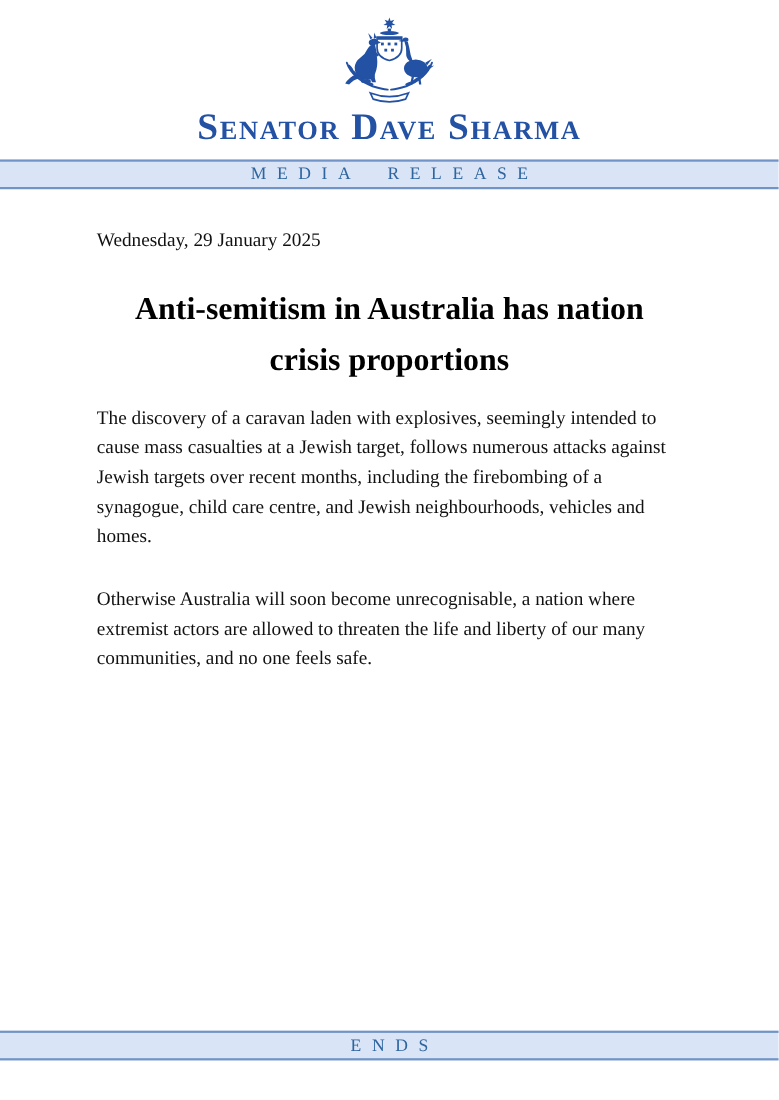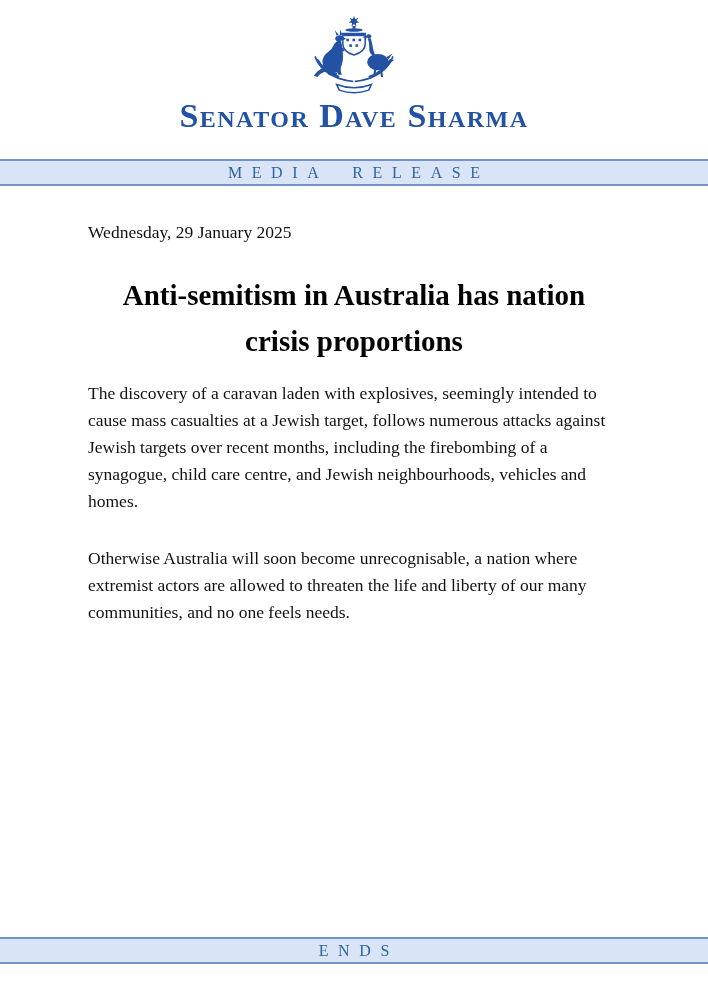--- a/index.html
+++ b/index.html
@@ -22,21 +22,21 @@
     margin: 0;
     text-align: center;
     font-variant: small-caps;
     font-weight: bold;
     font-size: 34px;
     line-height: 36px;
     letter-spacing: 1.5px;
     color: var(--crest-blue, #2351A3);
   }
   .banner {
-    margin-top: 25px;
+    margin-top: 11px;
     height: 23px;
     background: var(--banner-bg, #D9E4F6);
     border-top: 2px solid var(--banner-border, #7193C5);
     border-bottom: 2px solid var(--banner-border, #7193C5);
     display: flex;
     align-items: center;
     justify-content: center;
   }
   .banner-label {
     font-size: 16px;
@@ -145,20 +145,20 @@
   <h1 class="senator-name">Senator Dave Sharma</h1>
 
   <div class="banner">
     <span class="banner-label">MEDIA RELEASE</span>
   </div>
 
   <div class="content">
     <p class="date">Wednesday, 29 January 2025</p>
     <h2 class="title">Anti-semitism in Australia has nation crisis proportions</h2>
     <p class="body">The discovery of a caravan laden with explosives, seemingly intended to cause mass casualties at a Jewish target, follows numerous attacks against Jewish targets over recent months, including the firebombing of a synagogue, child care centre, and Jewish neighbourhoods, vehicles and homes.</p>
-    <p class="body">Otherwise Australia will soon become unrecognisable, a nation where extremist actors are allowed to threaten the life and liberty of our many communities, and no one feels needs.</p>
+    <p class="body">Otherwise Australia will soon become unrecognisable, a nation where extremist actors are allowed to threaten the life and liberty of our many communities, and no one feels safe.</p>
   </div>
 
   <div class="banner ends-banner">
     <span class="banner-label">ENDS</span>
   </div>
 
 </div>
 
 </body></html>

